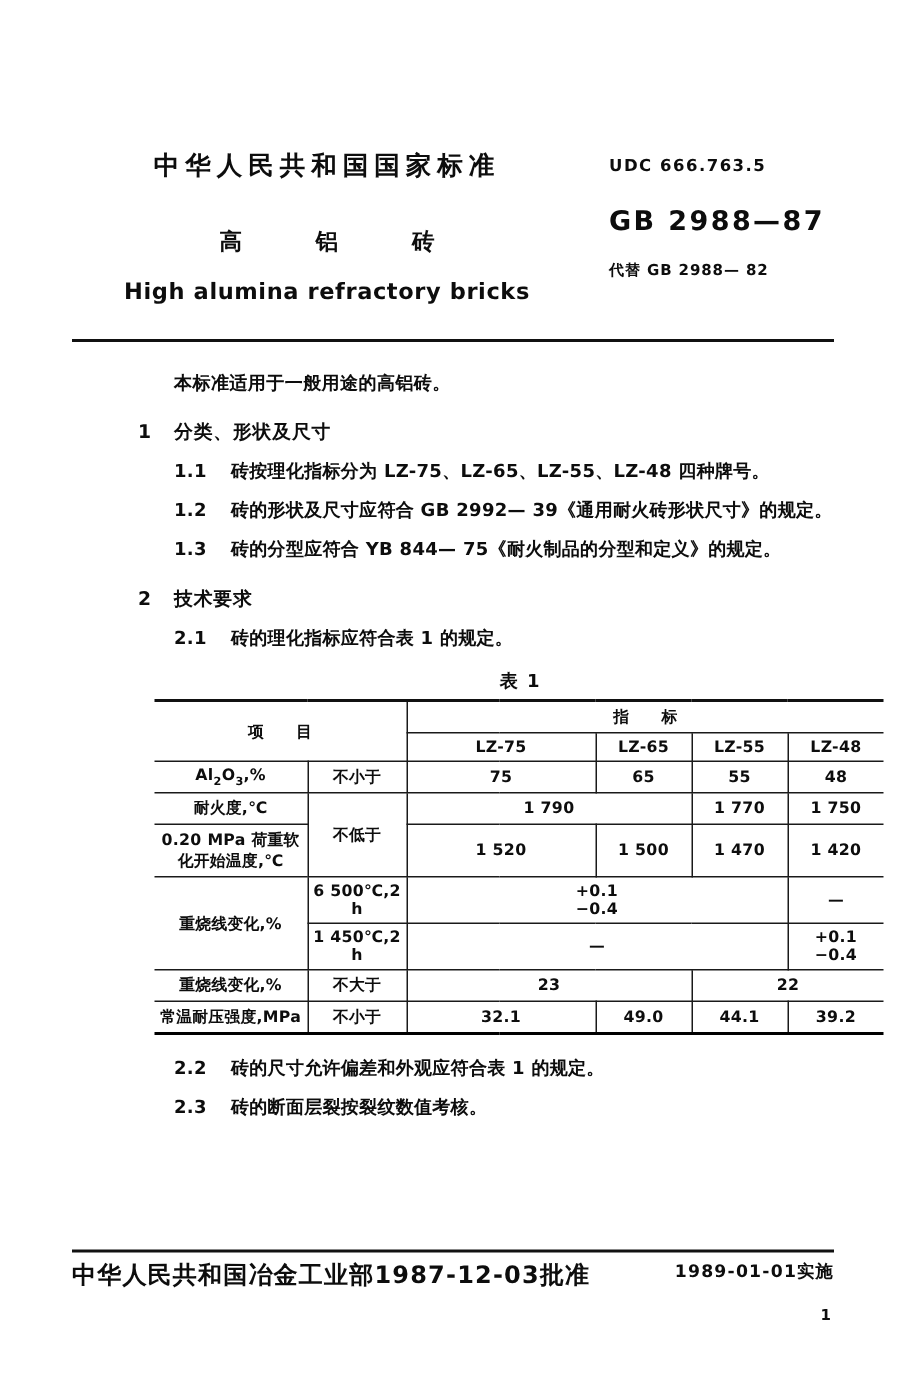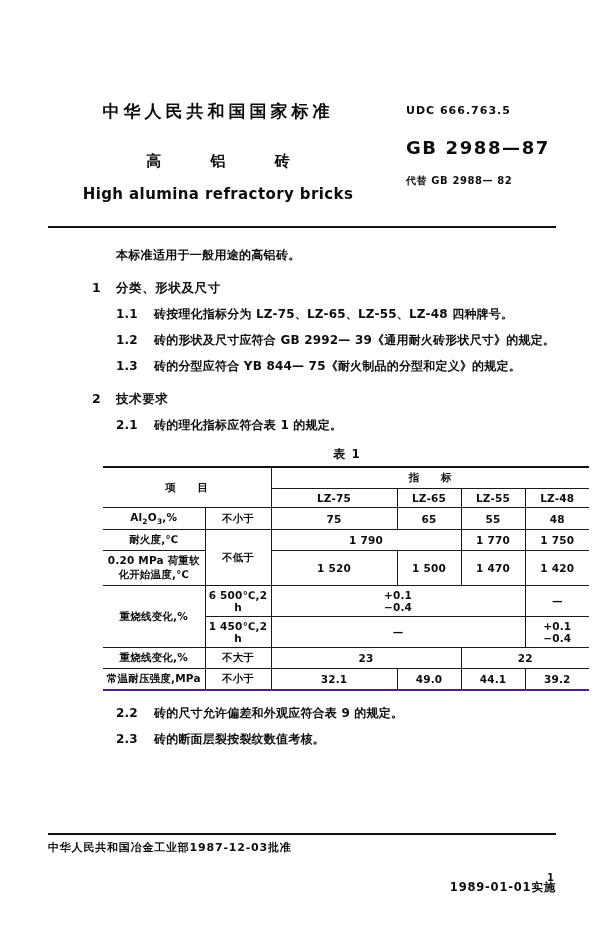--- a/index.html
+++ b/index.html
@@ -164,21 +164,21 @@
   }
   table.spec td, table.spec th {
     border: 1px solid #1a1a1a;
     text-align: center;
     vertical-align: middle;
     padding: 3px 2px;
     font-weight: bold;
     letter-spacing: 0.2px;
   }
   table.spec .outer-top { border-top: 2px solid #111; }
-  table.spec .outer-bottom { border-bottom: 2px solid #4c1d95; }
+  table.spec .outer-bottom { border-bottom: 2px solid #000000; }
   table.spec .no-l { border-left: none; }
   table.spec .no-r { border-right: none; }
   .cell-item { text-align: center; }
   .cell-lim { text-align: center; }
   .stacked { line-height: 12px; white-space: pre-line; }
   .sub { font-size: 7.5px; vertical-align: sub; }
 
   
   .post-clauses { margin-top: 14px; }
 
@@ -187,34 +187,33 @@
     position: absolute;
     left: 48px;
     top: 840px;
     width: 508px;
     height: 60px;
   }
   .footer-left {
     position: absolute;
     left: 0;
     top: 0;
-    font-size: 11px;
+    font-size: 16px;
     font-weight: bold;
     letter-spacing: 0.8px;
     white-space: nowrap;
   }
   .footer-right {
     position: absolute;
     right: 0;
     top: 0;
     font-size: 11.5px;
     font-weight: bold;
     letter-spacing: 0.8px;
     white-space: nowrap;
-    margin-top: 40px;
   }
   .page-num {
     position: absolute;
     right: 2px;
     top: 32px;
     font-size: 10px;
     font-weight: bold;
   }
 </style>
 </head>
@@ -342,21 +341,21 @@
           <td class="outer-bottom" colspan="2">32.1</td>
           <td class="outer-bottom">49.0</td>
           <td class="outer-bottom">44.1</td>
           <td class="outer-bottom no-r">39.2</td>
         </tr>
       </tbody>
     </table>
 
     <div class="post-clauses">
       <p class="clause">
-        <span class="cnum">2.2</span><span>砖的尺寸允许偏差和外观应符合表 9 的规定。</span>
+        <span class="cnum">2.2</span><span>砖的尺寸允许偏差和外观应符合表 1 的规定。</span>
       </p>
       <p class="clause">
         <span class="cnum">2.3</span><span>砖的断面层裂按裂纹数值考核。</span>
       </p>
     </div>
 
   </div>
 
   <div class="rule-bottom"></div>
 

